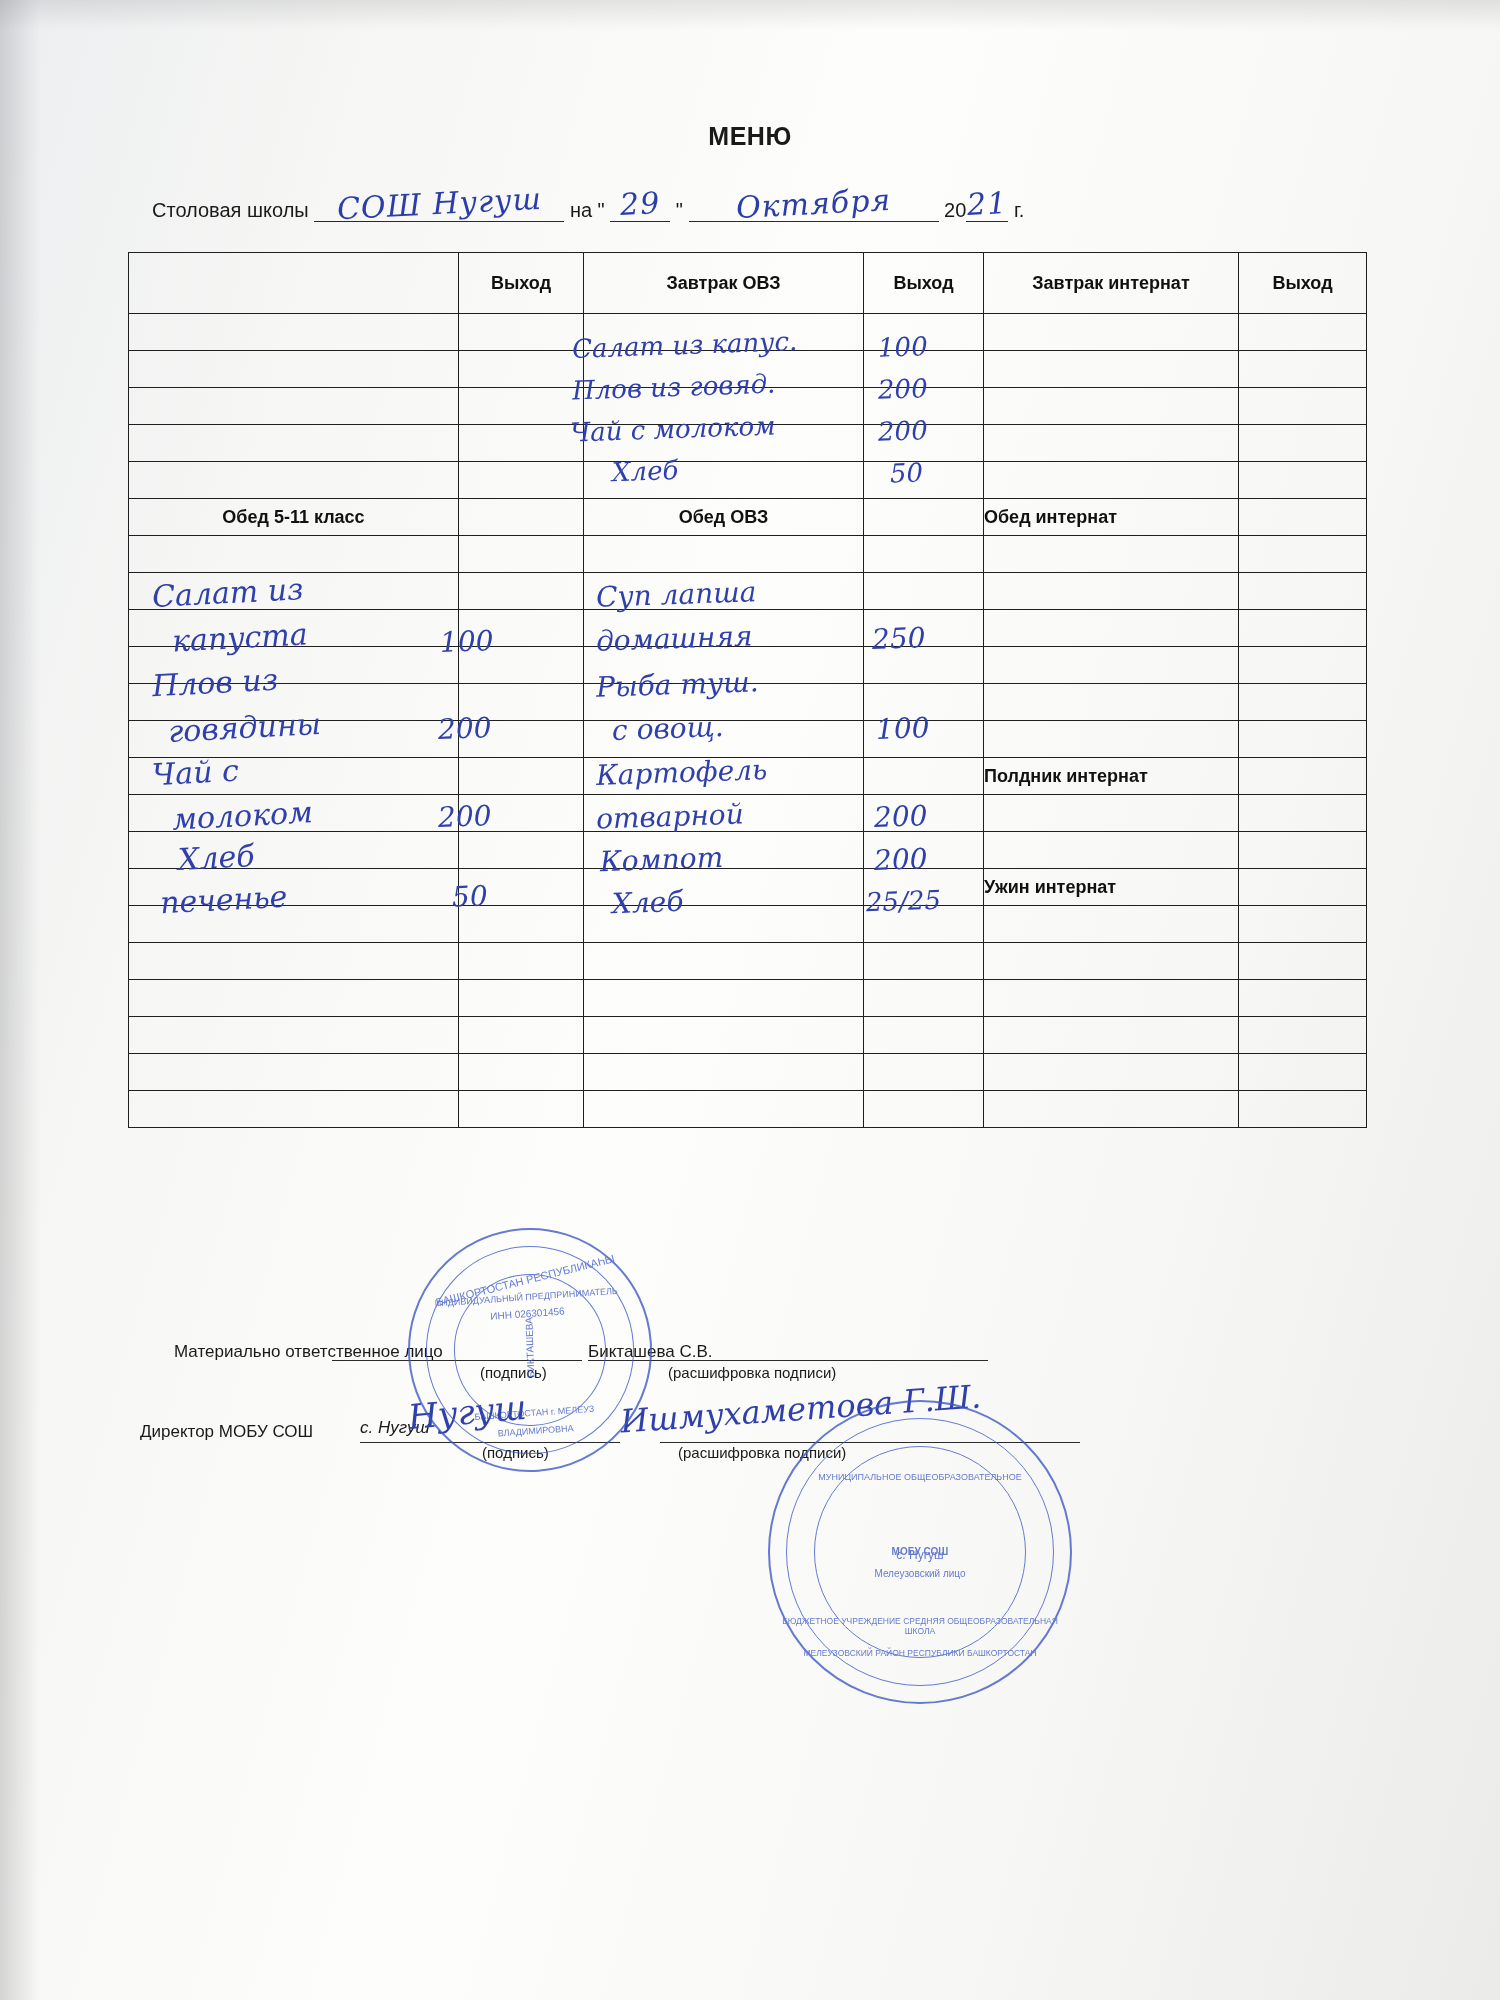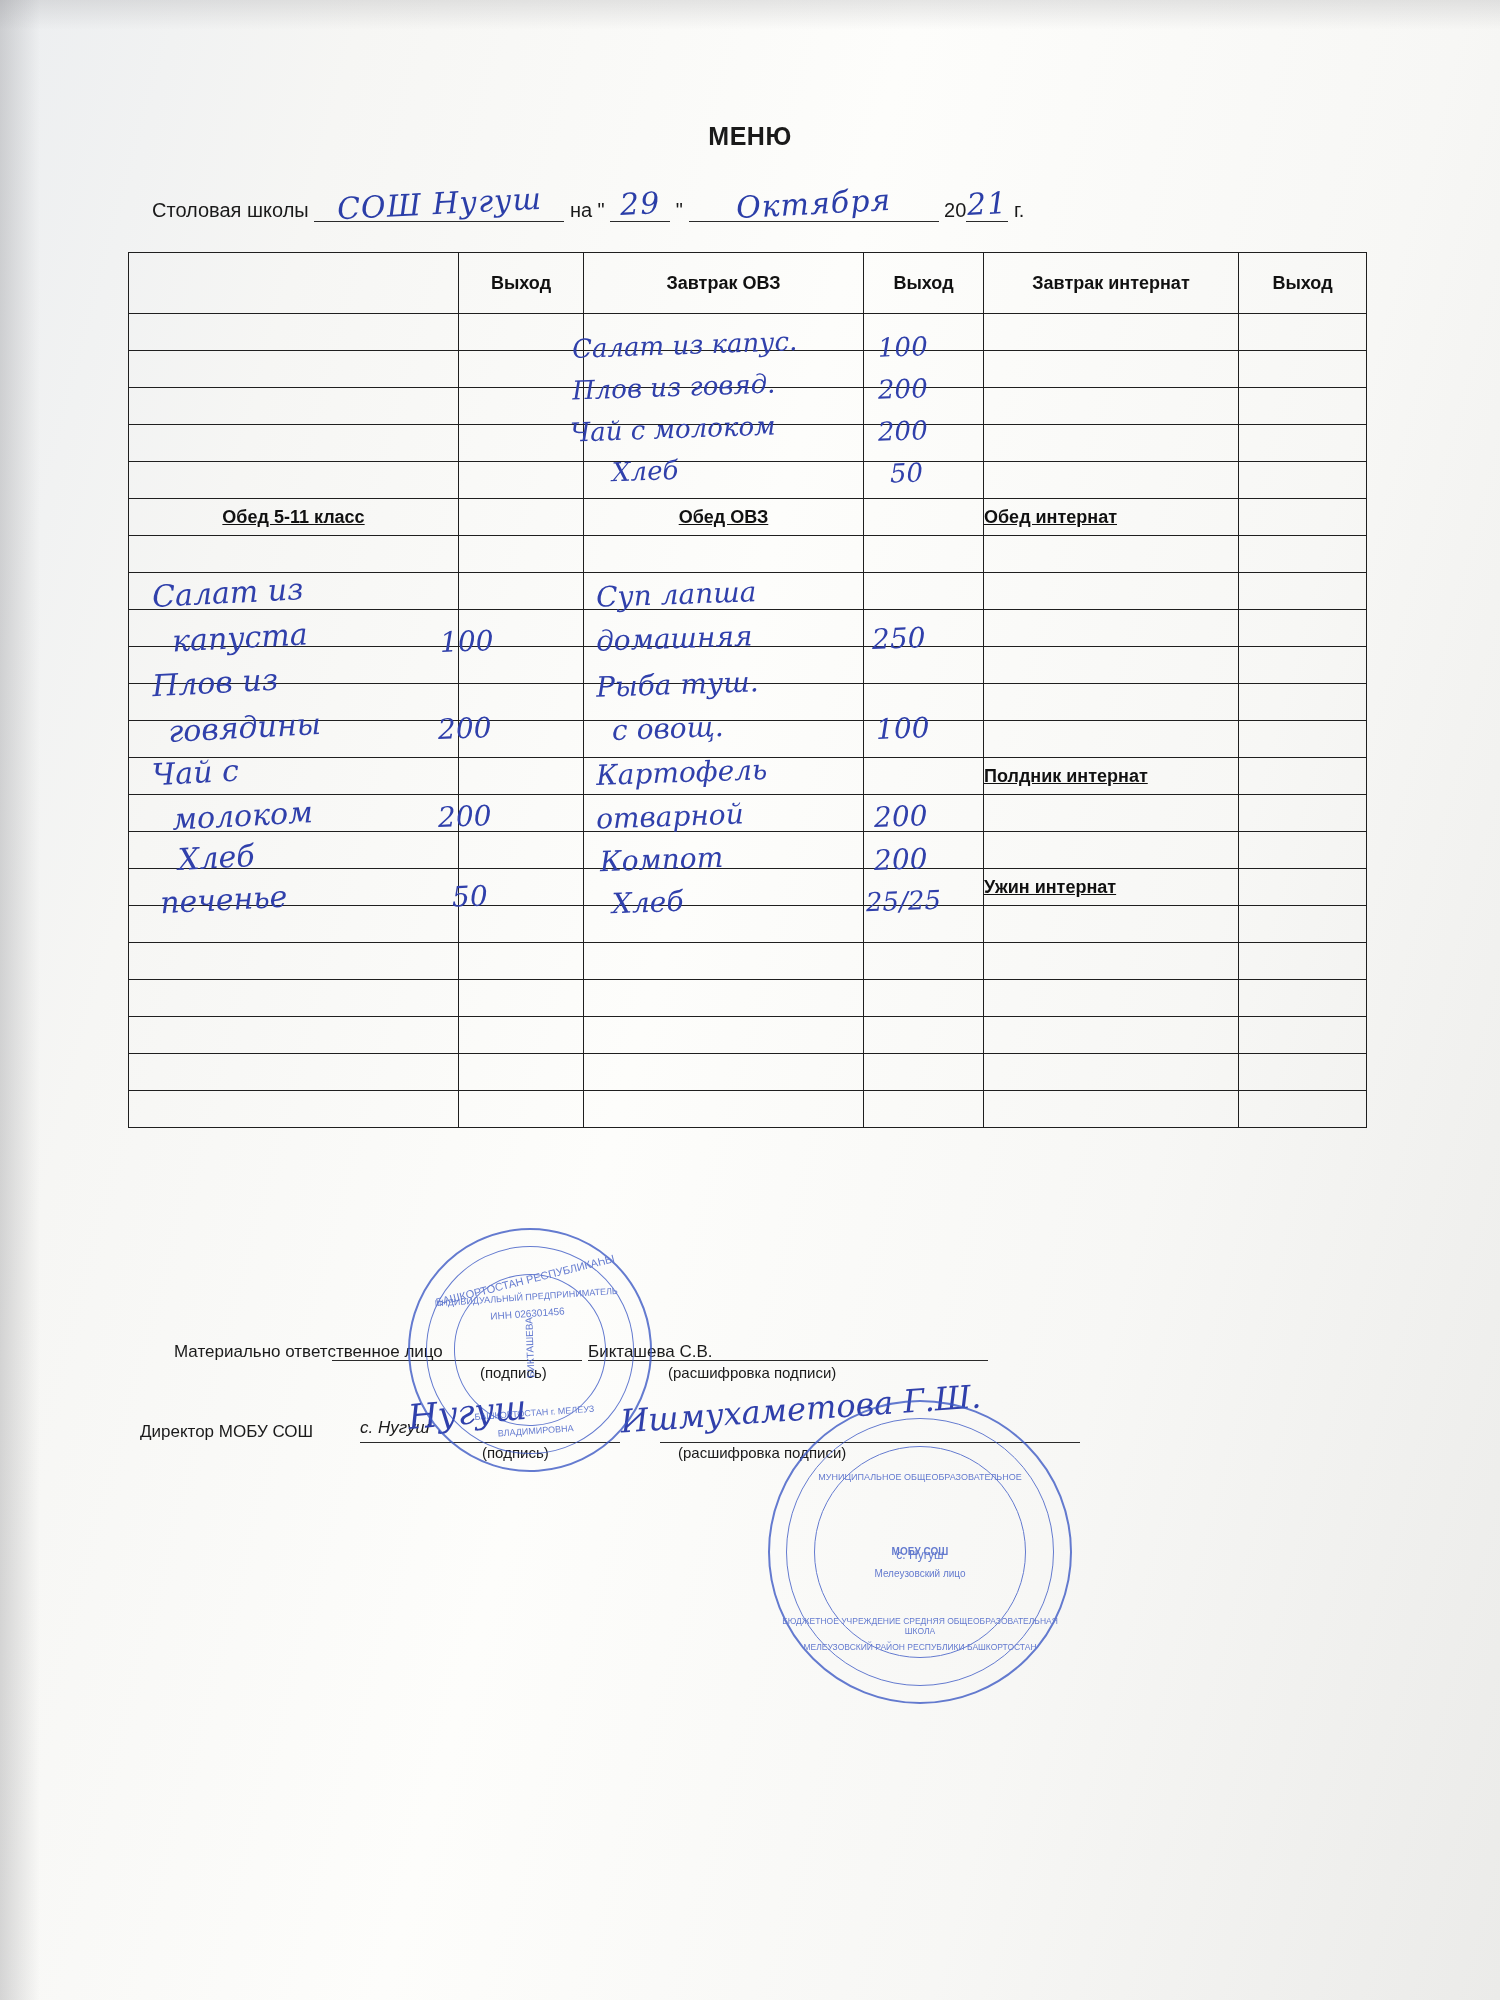--- a/index.html
+++ b/index.html
@@ -104,21 +104,20 @@
   col.c1 { width: 330px; }
   col.c2 { width: 125px; }
   col.c3 { width: 280px; }
   col.c4 { width: 120px; }
   col.c5 { width: 255px; }
   col.c6 { width: 128px; }
 
   .sec-label {
     font-weight: bold;
     font-size: 18px;
-    text-decoration: underline;
     padding-left: 10px;
     color: #111;
   }
   .sec-label.center { text-align: center; padding-left: 0; }
 
   
   .cell-hw {
     position: absolute;
     font-family: "DejaVu Serif", serif;
     font-style: italic;
@@ -470,17 +469,17 @@
     </div>
 
     <div class="stamp" style="left:768px; top:1400px; width:300px; height:300px;">
       <div class="inner"></div>
       <div class="inner2"></div>
       <div class="txt" style="top:70px; font-size:9px;">МУНИЦИПАЛЬНОЕ ОБЩЕОБРАЗОВАТЕЛЬНОЕ</div>
       <div class="txt" style="top:144px; font-size:10px; font-weight:bold;">МОБУ СОШ</div>
       <div class="txt" style="top:146px; font-size:12px;">с. Нугуш</div>
       <div class="txt" style="top:166px; font-size:10px;">Мелеузовский лицо</div>
       <div class="txt" style="top:214px; font-size:8.5px;">БЮДЖЕТНОЕ УЧРЕЖДЕНИЕ СРЕДНЯЯ ОБЩЕОБРАЗОВАТЕЛЬНАЯ ШКОЛА</div>
-      <div class="txt" style="top:240px; font-size:8.5px;">МЕЛЕУЗОВСКИЙ РАЙОН РЕСПУБЛИКИ БАШКОРТОСТАН</div>
+      <div class="txt" style="top:246px; font-size:8.5px;">МЕЛЕУЗОВСКИЙ РАЙОН РЕСПУБЛИКИ БАШКОРТОСТАН</div>
     </div>
 
   </div>
 </div>
 
 </body></html>

